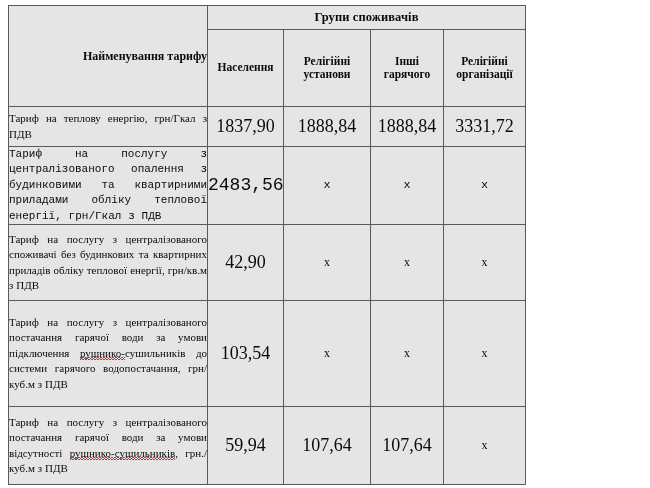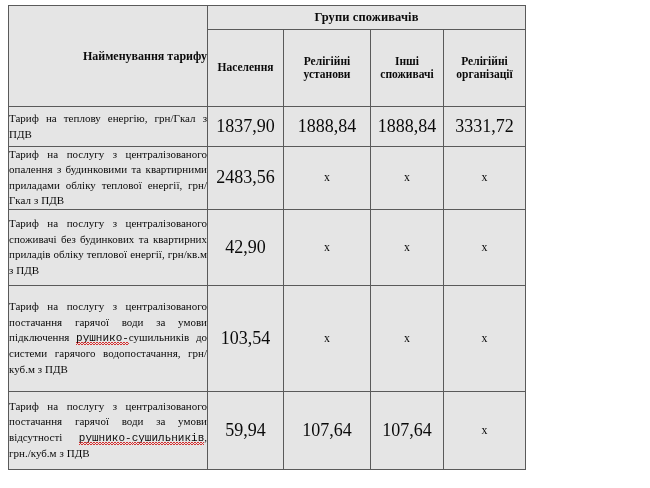--- a/index.html
+++ b/index.html
@@ -91,30 +91,29 @@
   .cell-x {
     text-align: center;
     font-size: 11.8px;
     line-height: 15px;
   }
 
   
   tr.r-h1 { height: 23px; }
   tr.r-h2 { height: 77px; }
   tr.r0   { height: 40px; }
-  tr.r1   { height: 56px; }
+  tr.r1   { height: 56px; font-family: Liberation Mono, monospace; }
   tr.r2   { height: 76px; }
   tr.r3   { height: 106px; }
   tr.r4   { height: 78px; }
 
   
   .misspell {
     position: relative;
     white-space: nowrap;
-    font-family: Liberation Mono, monospace;
   }
   .misspell::after {
     content: "";
     position: absolute;
     left: 0;
     right: 0;
     bottom: -1px;
     height: 3px;
     background-image:
       linear-gradient(45deg, transparent 40%, #d41f1f 40%, #d41f1f 60%, transparent 60%),
@@ -146,21 +145,21 @@
       <tr class="r-h2">
         <td class="hdr-sub">
           <span>Населення</span>
         </td>
         <td class="hdr-sub">
           <span>Релігійні</span><br>
           <span>установи</span>
         </td>
         <td class="hdr-sub">
           <span>Інші</span><br>
-          <span>споживачі</span>
+          <span>гарячого</span>
         </td>
         <td class="hdr-sub">
           <span>Релігійні</span><br>
           <span>організації</span>
         </td>
       </tr>
     </thead>
 
     <tbody>
 

